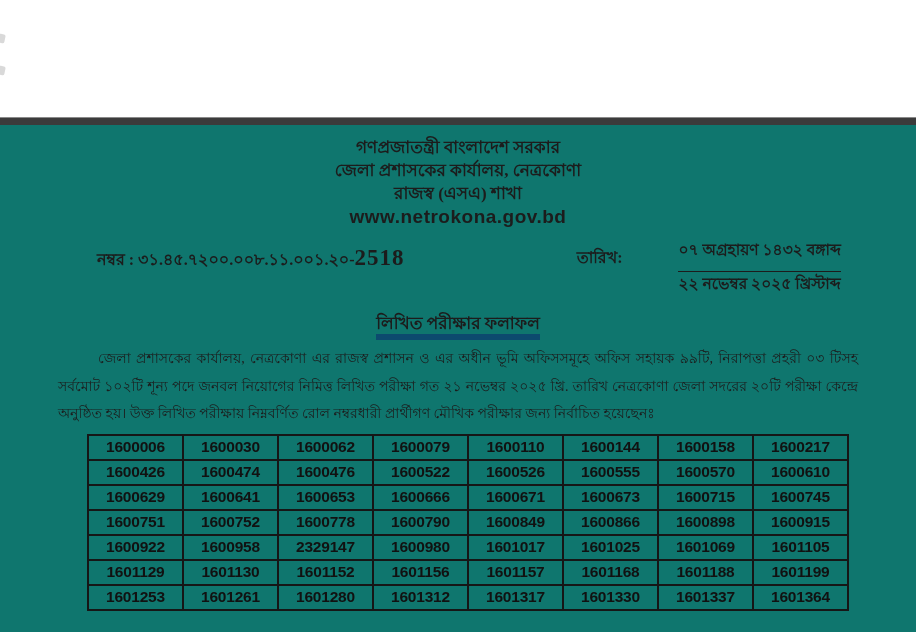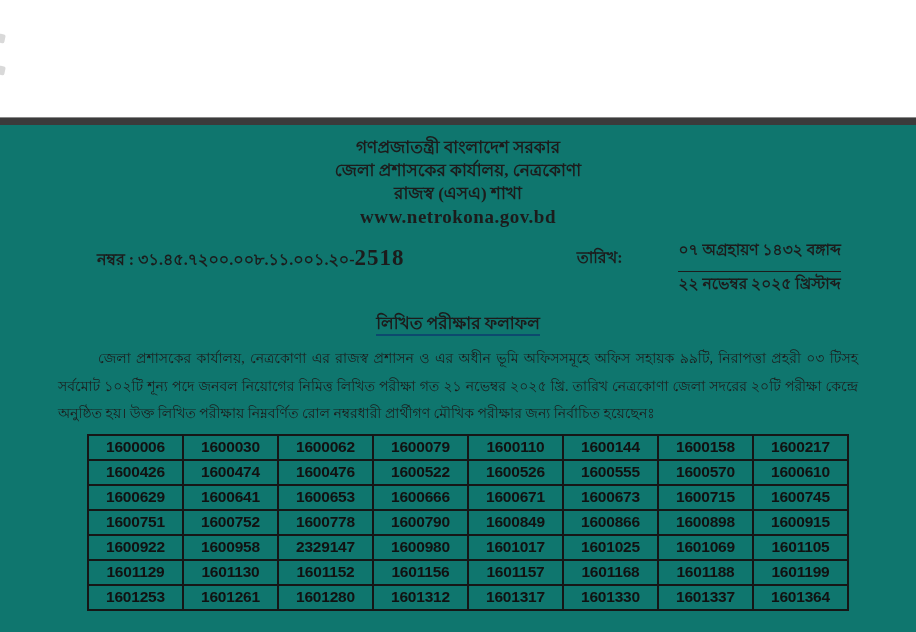--- a/index.html
+++ b/index.html
@@ -18,32 +18,32 @@
   .scan-mark.m1 { top: 34px; }
   .scan-mark.m2 { top: 66px; }
 
   
   .edge-band { position: absolute; top: 117px; left: 0; width: 916px; height: 8px; background: #3b3b3b; border-top: 1px solid #8a8a8a; }
 
   
   #doc { position: absolute; top: 125px; left: 0; width: 916px; }
 
   .gov-header { text-align: center; padding-top: 11px; line-height: 23px; font-size: 17px; font-weight: 700; font-family: "Liberation Serif", "DejaVu Serif", serif; }
-  .gov-header .website { font-size: 19px; letter-spacing: 0.5px; font-family: Liberation Serif, serif; text-align: center; }
+  .gov-header .website { font-size: 19px; letter-spacing: 0.5px; font-family: Liberation Sans, sans-serif; text-align: center; }
 
   .memo-row { display: flex; align-items: flex-start; margin-top: 10px; padding: 0 75px 0 97px; font-size: 16px; font-weight: 600; }
   .memo-number { white-space: nowrap; padding-top: 7px; }
   .memo-hand { font-size: 23px; font-weight: 700; letter-spacing: 1px; }
   .memo-spacer { flex: 1; }
   .date-label { padding-top: 7px; margin-right: 56px; }
   .date-block { font-size: 15.5px; line-height: 24px; font-weight: 700; white-space: nowrap; }
   .date-bn { border-bottom: 1.5px solid #1c1c1c; padding-bottom: 9px; display: inline-block; }
 
   .doc-title { text-align: center; margin-top: 14px; font-size: 17px; font-weight: 700; }
-  .doc-title span { border-bottom: 2px solid #0c4a6e; padding-bottom: 1px; }
+  .doc-title span { border-bottom: 6px solid #0c4a6e; padding-bottom: 1px; }
 
   .body-par { margin-top: 7px; padding: 0 58px; text-align: justify; text-indent: 40px; font-size: 14px; line-height: 27.5px; font-weight: 500; }
 
   .roll-table { margin: 6px 0 0 87px; border-collapse: collapse; table-layout: fixed; width: 762px;
     font-family: "Liberation Sans", "DejaVu Sans", sans-serif; }
   .roll-table td { border: 2px solid #161616; text-align: center; vertical-align: middle;
     height: 25px; font-size: 15.5px; font-weight: 700; letter-spacing: -0.2px; color: #111; }
 </style>
 </head>
 <body>

